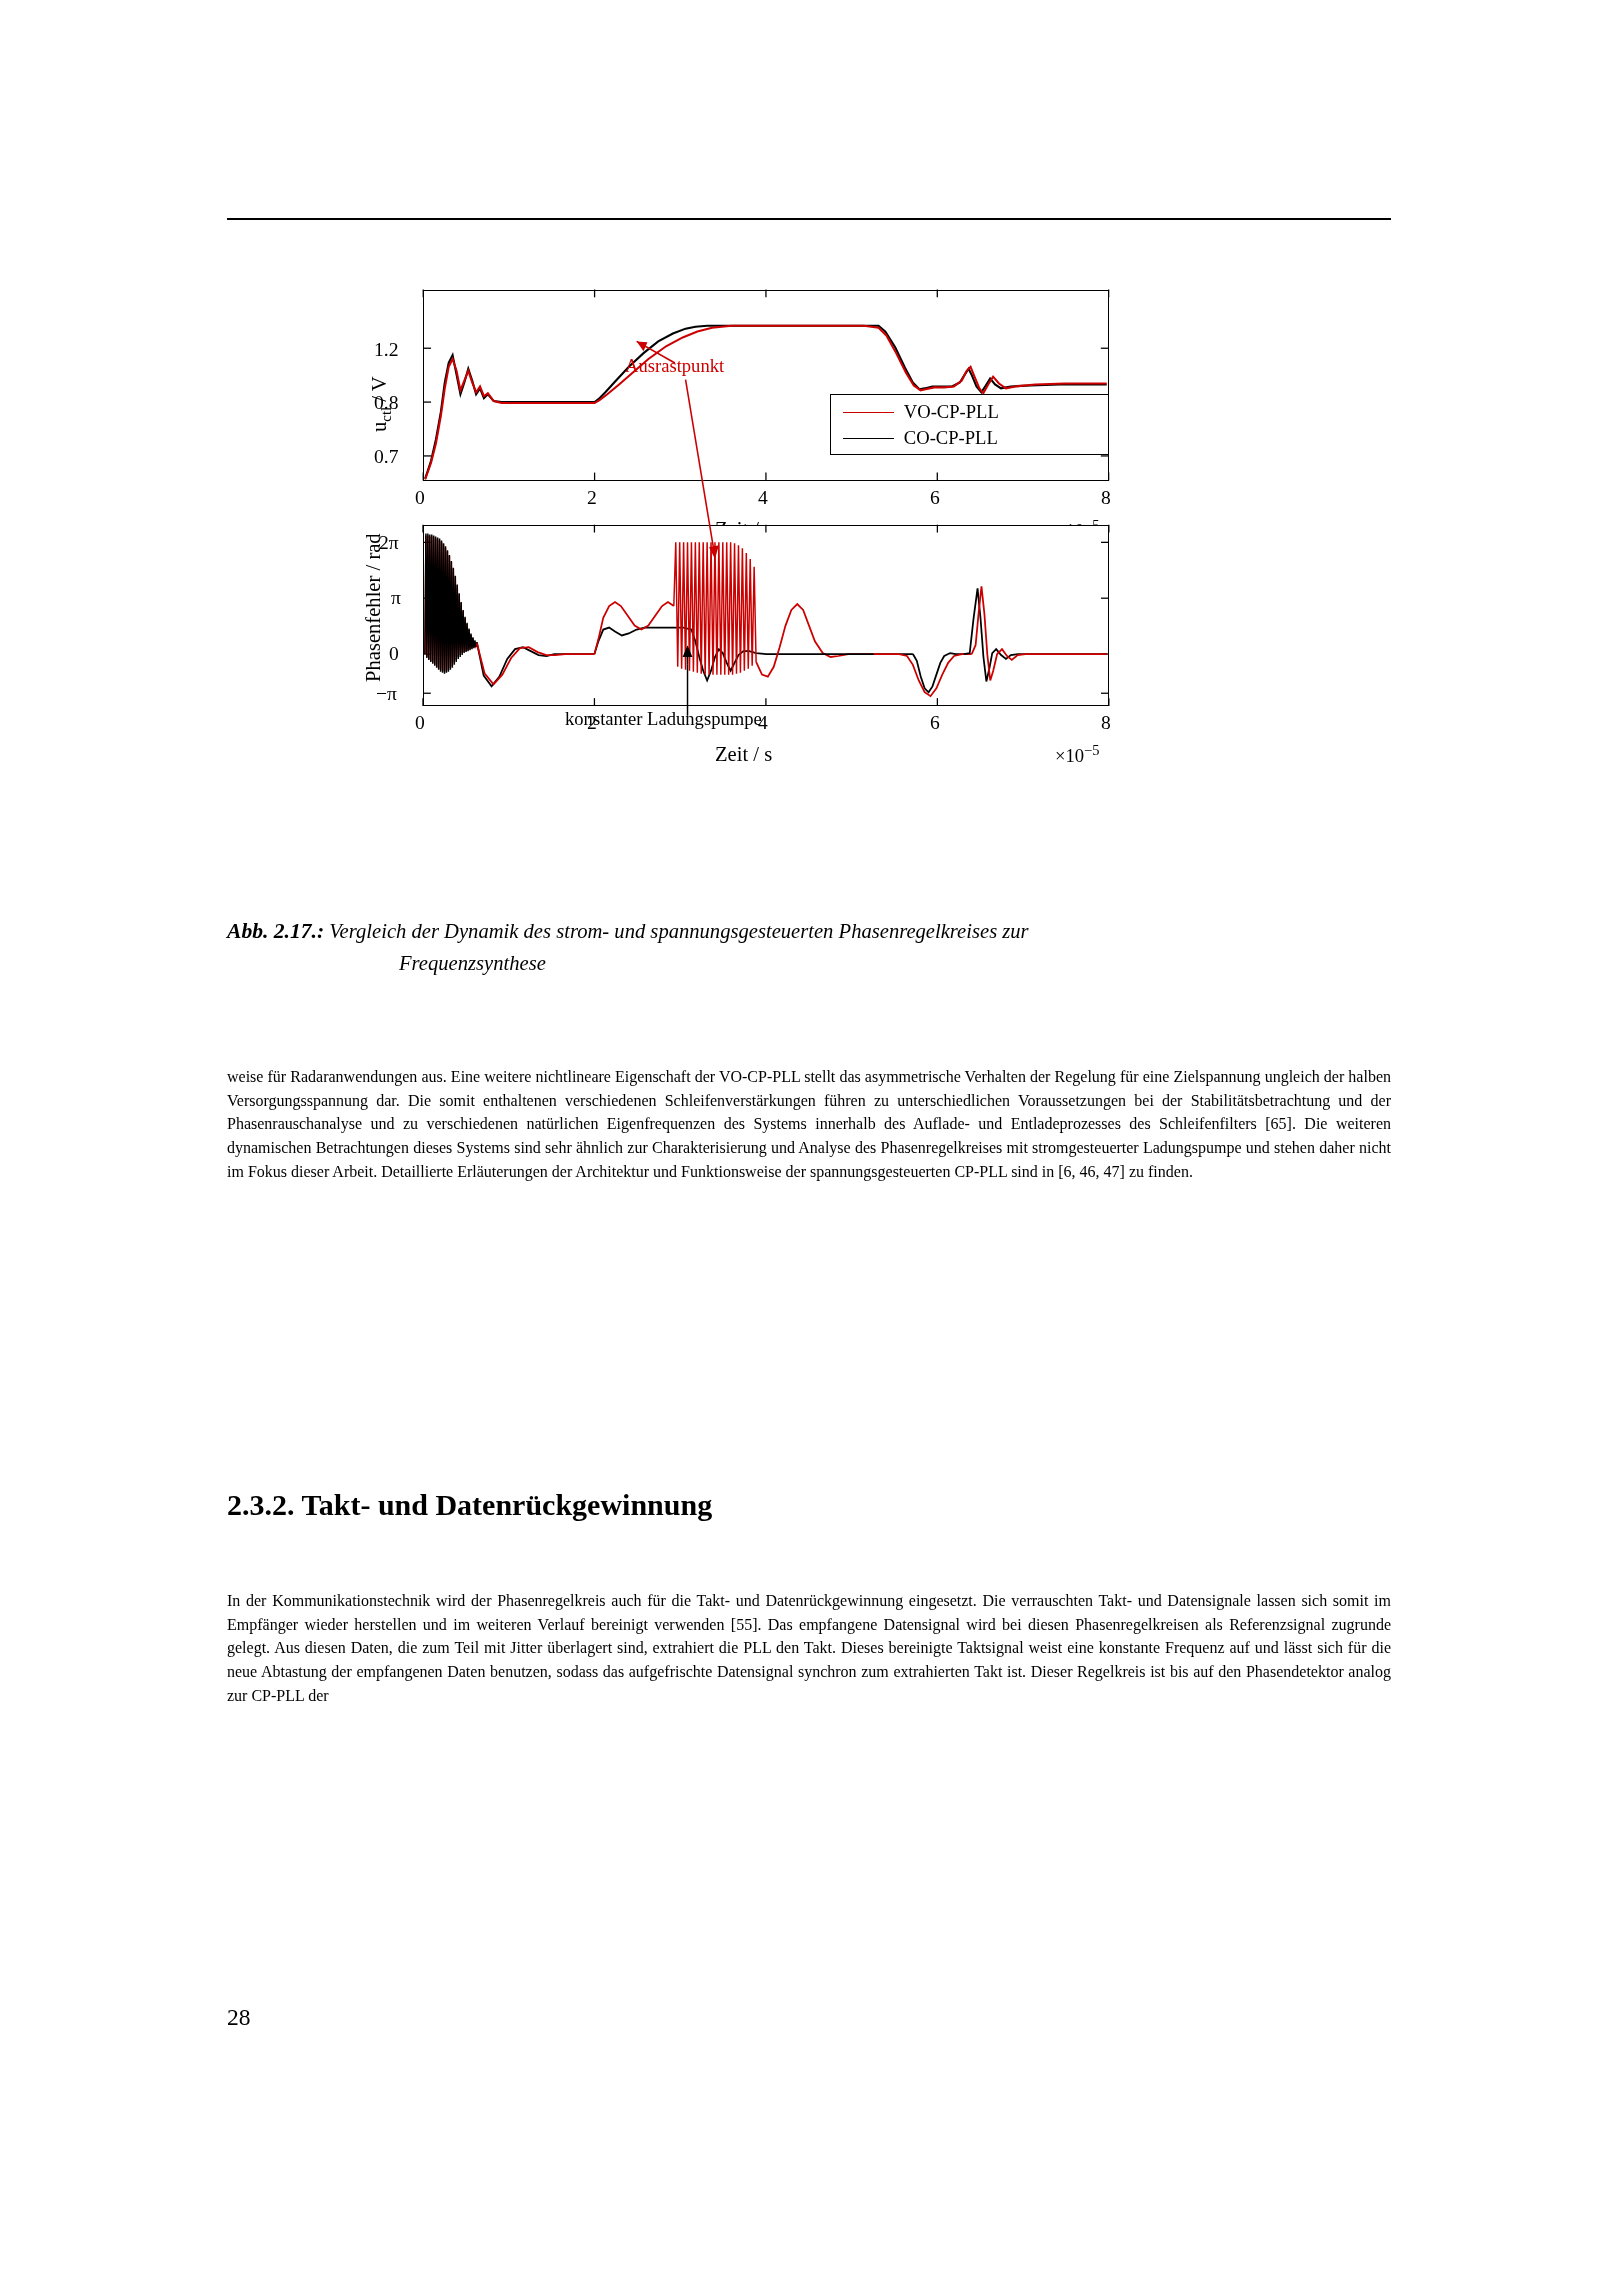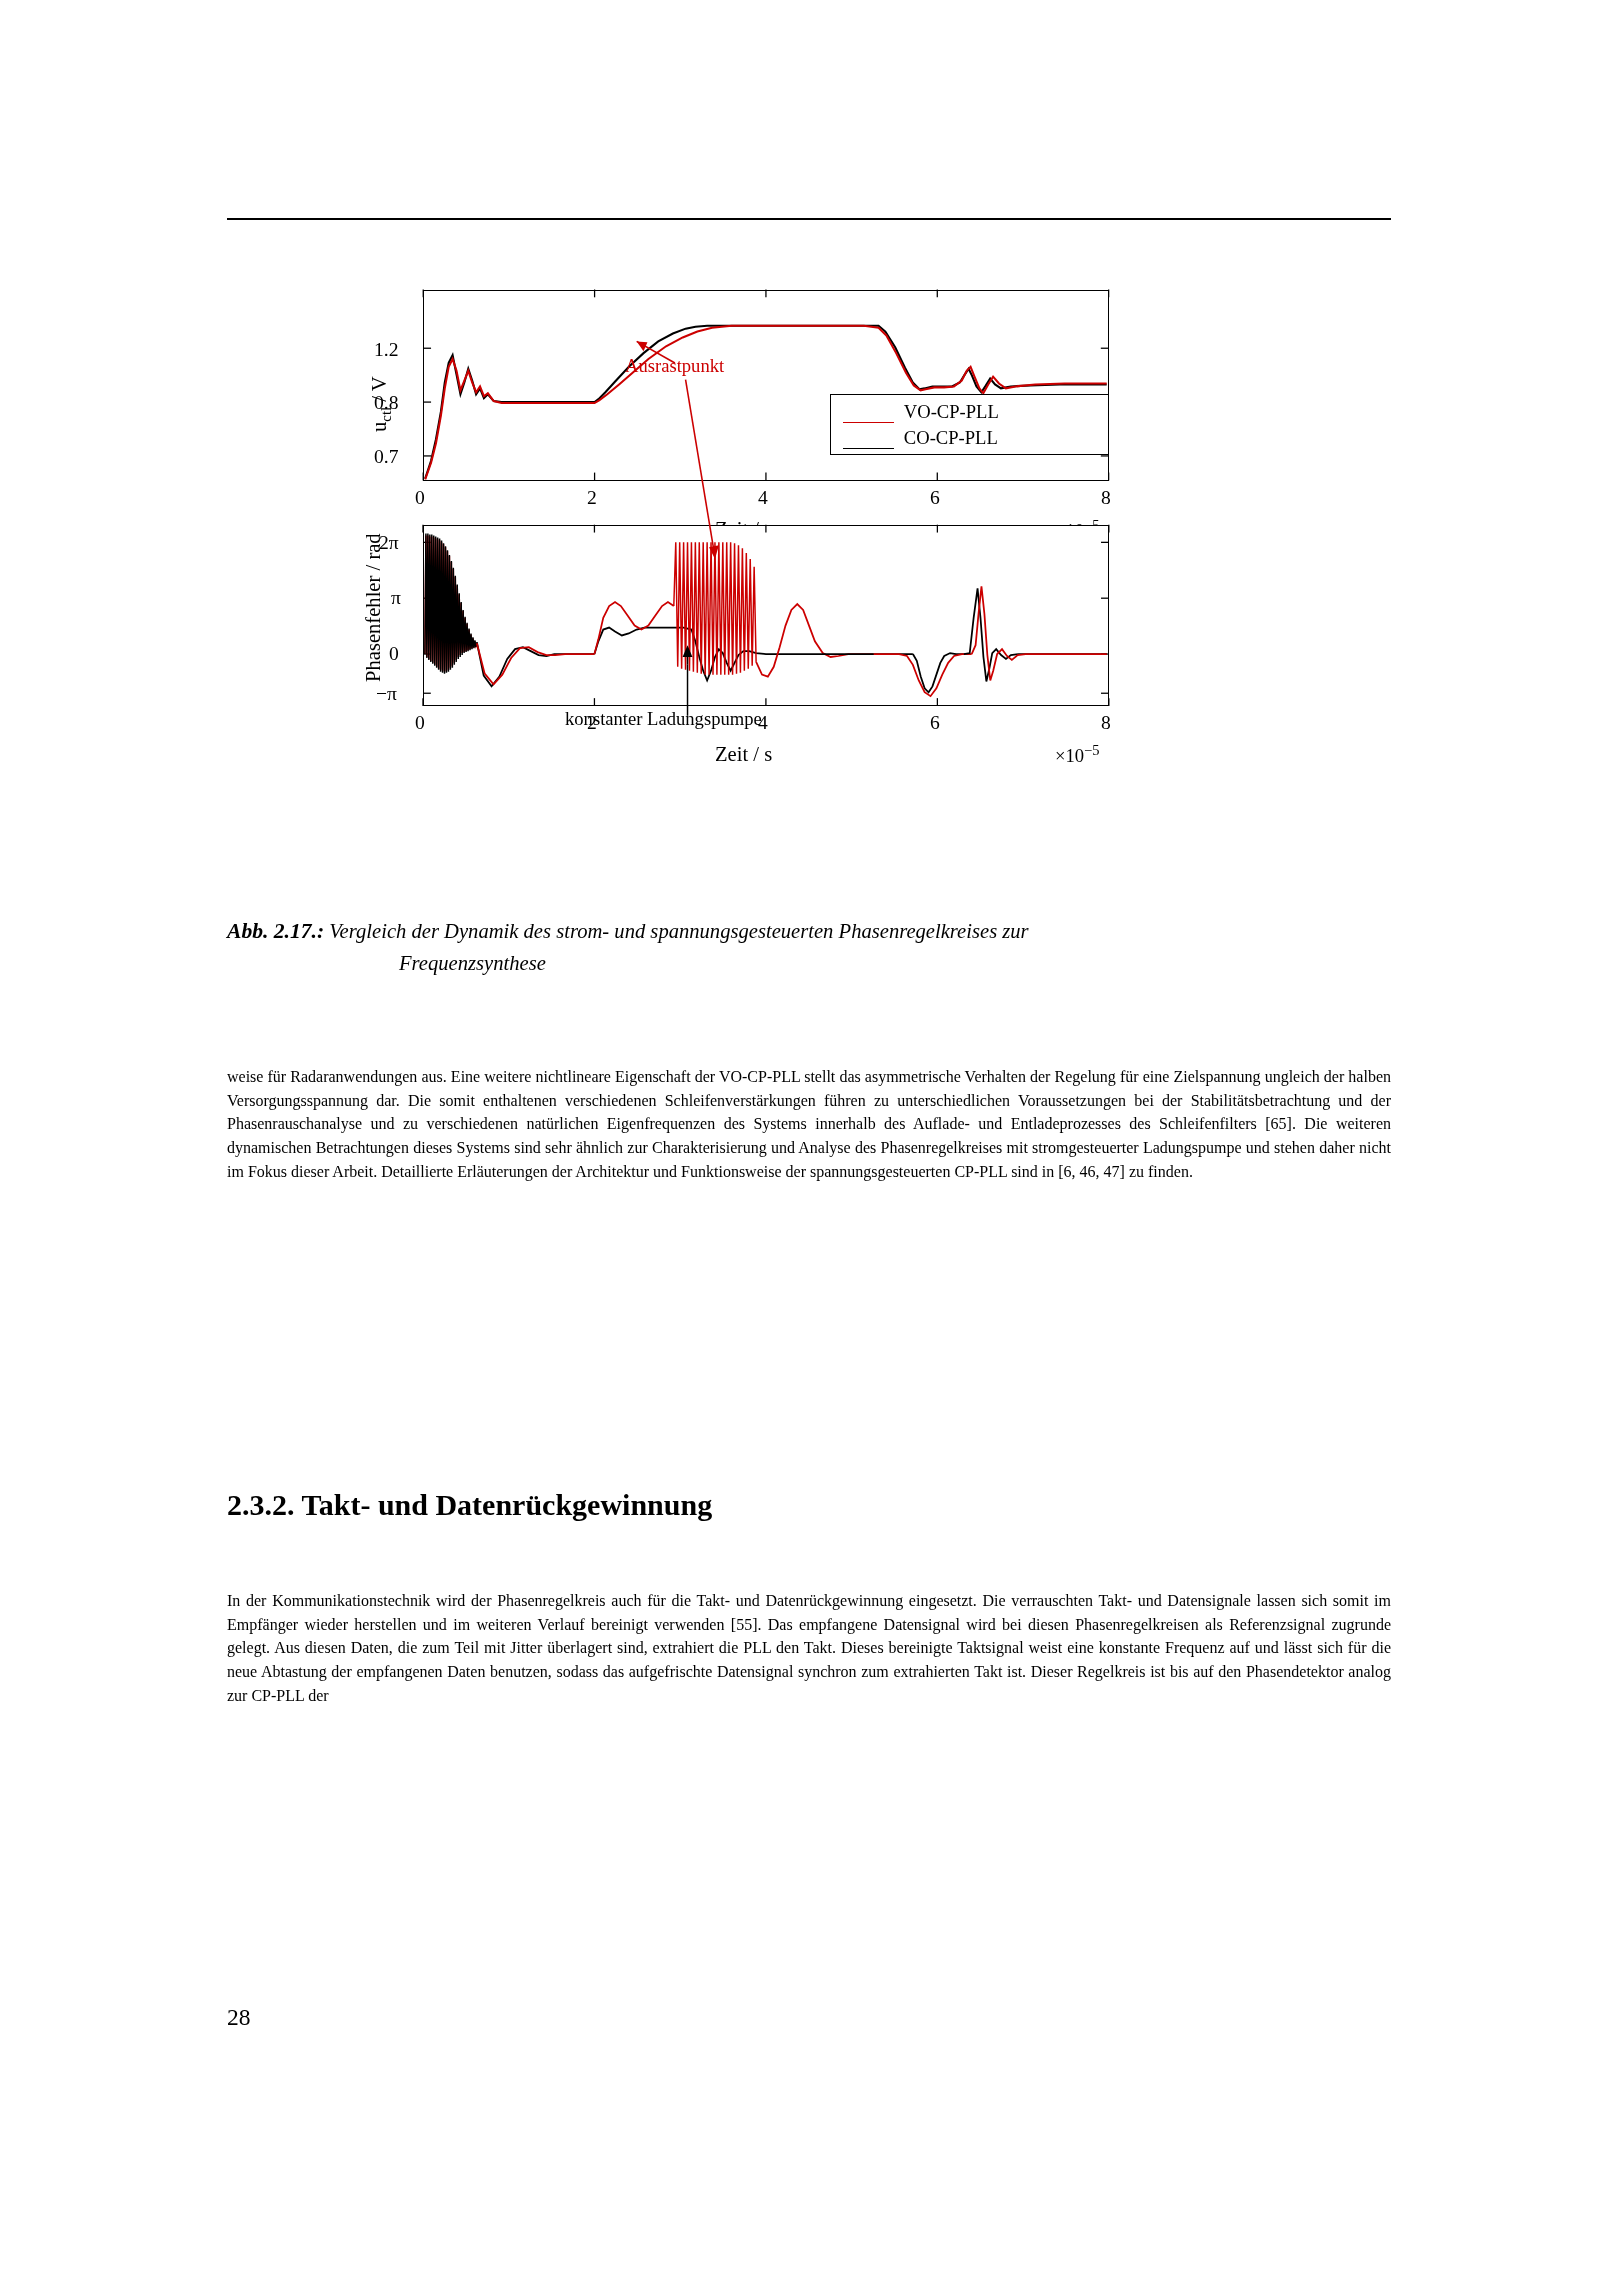--- a/index.html
+++ b/index.html
@@ -95,21 +95,21 @@
   }
   .legend-box {
     position: absolute;
     border: 1.4px solid #000;
     background: #fff;
     box-sizing: border-box;
   }
   .legend-row {
     position: absolute;
     display: flex;
-    align-items: flex-end;
+    align-items: center;
     font-size: 18.6px;
     white-space: nowrap;
   }
   .legend-line {
     display: inline-block;
     width: 51px;
     height: 0;
     border-top-width: 1.8px;
     border-top-style: solid;
     margin-right: 9.8px;

